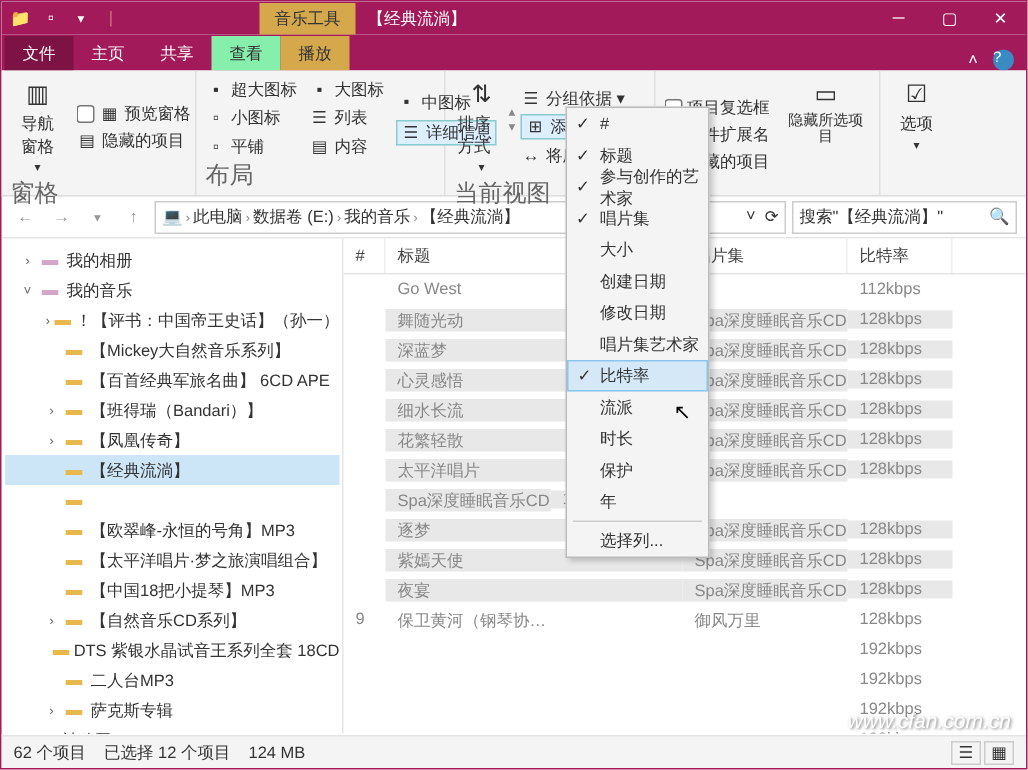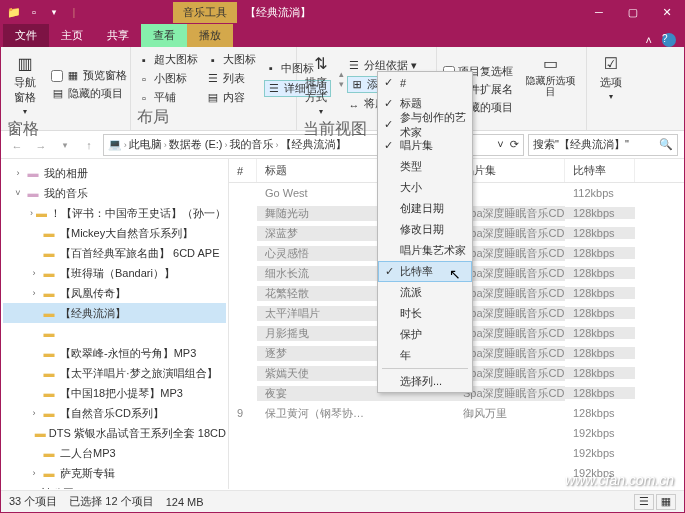--- a/index.html
+++ b/index.html
@@ -368,21 +368,20 @@
           <div class="cell" style="width:70px">128kbps</div>
         </div>
         <div class="row selband">
           <div class="cell" style="width:28px"></div>
           <div class="cell" style="width:198px">太平洋唱片</div>
           <div class="cell" style="width:110px">Spa深度睡眠音乐CD2</div>
           <div class="cell" style="width:70px">128kbps</div>
         </div>
         <div class="row selband">
           <div class="cell" style="width:28px"></div>
-          <div class="cell" style="width:198px">月影摇曳</div>
           <div class="cell" style="width:110px">Spa深度睡眠音乐CD2</div>
           <div class="cell" style="width:70px">128kbps</div>
         </div>
         <div class="row selband">
           <div class="cell" style="width:28px"></div>
           <div class="cell" style="width:198px">逐梦</div>
           <div class="cell" style="width:110px">Spa深度睡眠音乐CD2</div>
           <div class="cell" style="width:70px">128kbps</div>
         </div>
         <div class="row selband">
@@ -429,37 +428,36 @@
         </div>
       </div>
  </div>
 </div>
 
 <div class="dropdown" id="dd">
     <div class="di checked">#</div>
     <div class="di checked">标题</div>
     <div class="di checked">参与创作的艺术家</div>
     <div class="di checked">唱片集</div>
-    <div class="di">类型</div>
     <div class="di">大小</div>
     <div class="di">创建日期</div>
     <div class="di">修改日期</div>
     <div class="di">唱片集艺术家</div>
     <div class="di checked" style="background: rgb(212, 232, 247); border: 1px solid rgb(140, 197, 235); padding-left: 21px;">比特率</div>
     <div class="di">流派</div>
     <div class="di">时长</div>
     <div class="di">保护</div>
     <div class="di">年</div>
     <div class="sep"></div>
     <div class="di">选择列...</div>
   </div>
 <div class="cursor">↖</div>
 
 <div class="status">
- <span>33 个项目</span>
+ <span>62 个项目</span>
  <span>已选择 12 个项目</span>
  <span>124 MB</span>
  <div class="viewbtns">
   <span>☰</span>
   <span>▦</span>
  </div>
 </div>
 
 <div class="watermark">www.cfan.com.cn</div>
 

